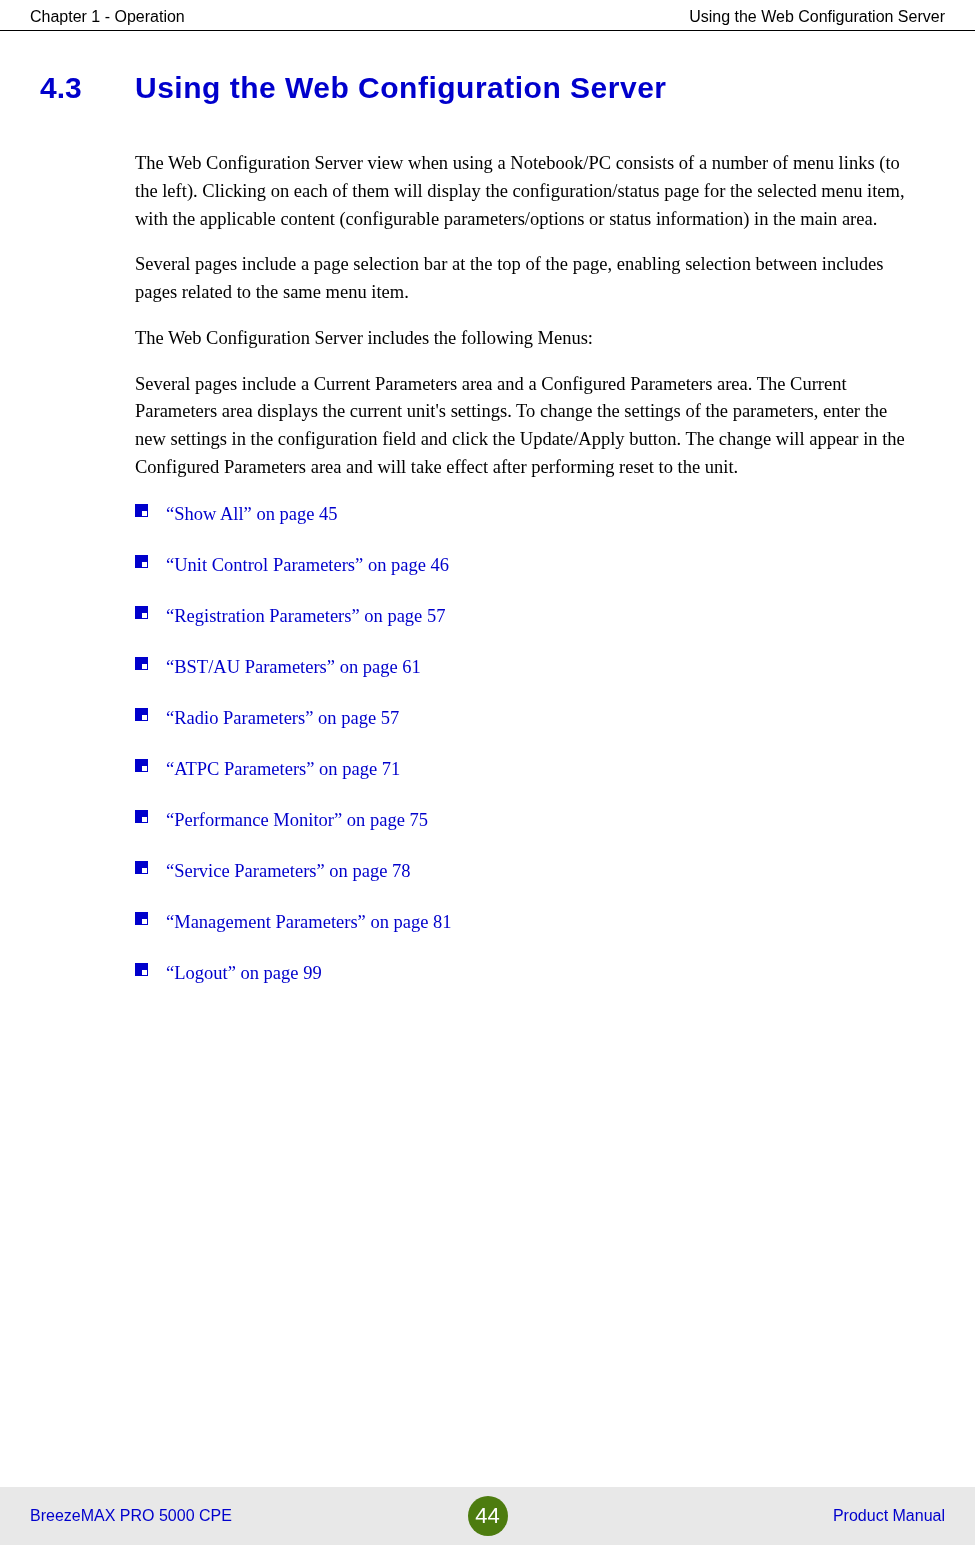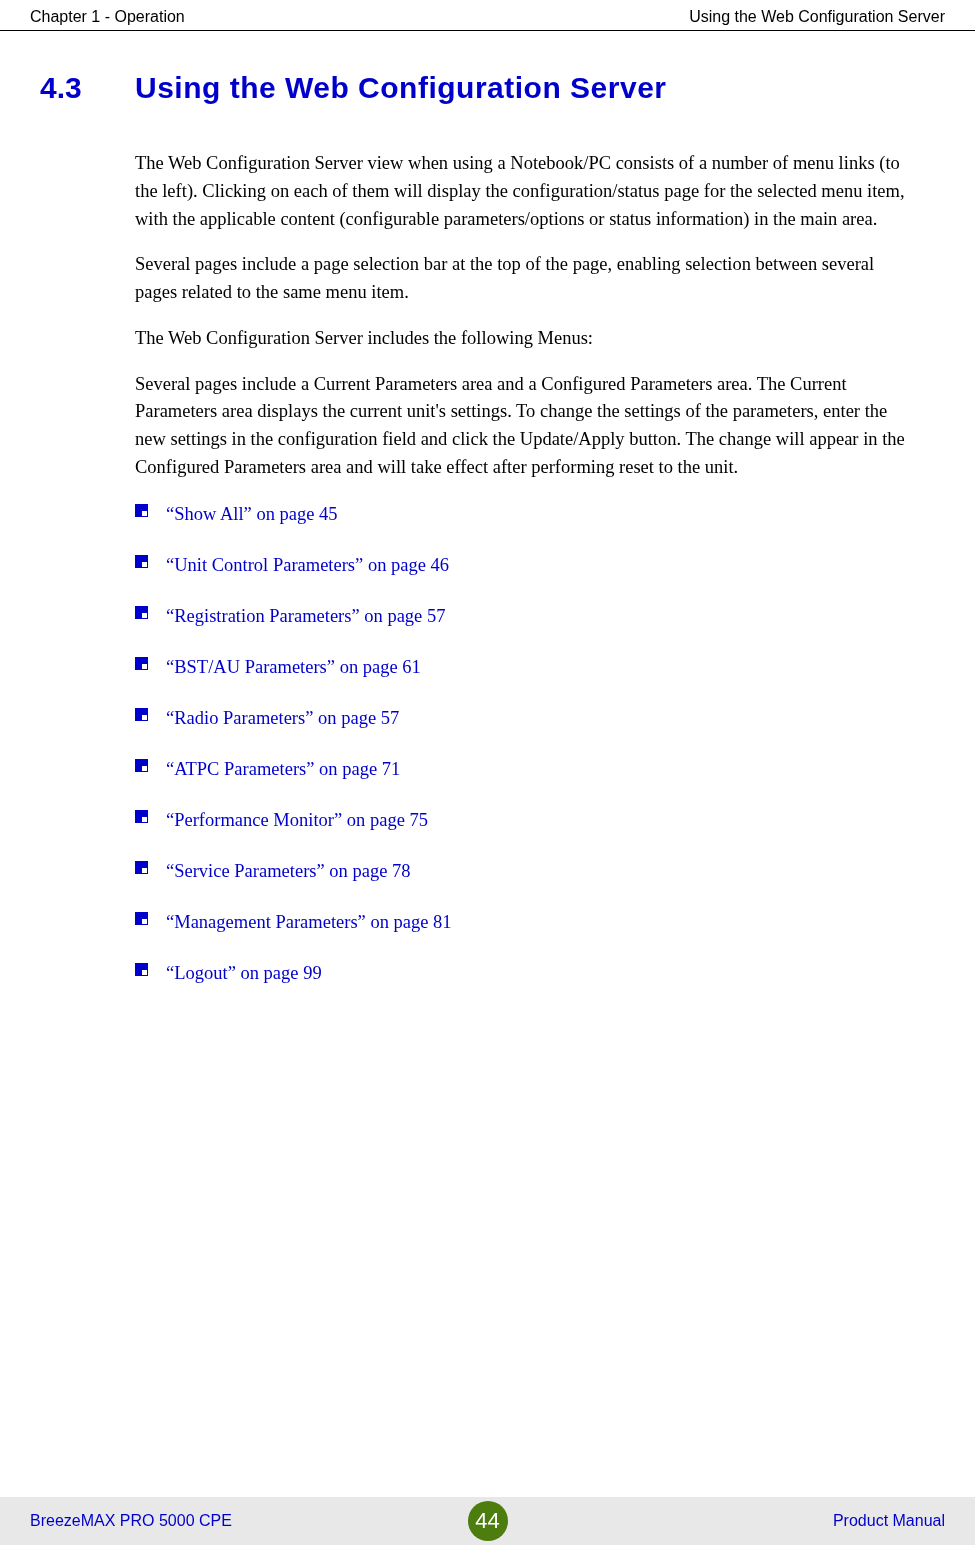--- a/index.html
+++ b/index.html
@@ -80,21 +80,21 @@
     .menu-link {
       color: #0000cc;
       font-size: 18.5px;
       font-family: Georgia, 'Times New Roman', serif;
     }
     .page-footer {
       position: absolute;
       bottom: 0;
       left: 0;
       right: 0;
-      height: 48px;
+      height: 58px;
       background: #e8e8e8;
       display: flex;
       align-items: center;
       justify-content: space-between;
       padding: 0 30px;
       font-family: Arial, Helvetica, sans-serif;
       font-size: 16px;
       color: #0000cc;
     }
     .page-number-badge {
@@ -122,21 +122,21 @@
 </div>
 
 <div class="content">
   <div class="section-heading">
     <span class="section-number">4.3</span>
     <span class="section-title">Using the Web Configuration Server</span>
   </div>
 
   <div class="body-text">
     <p>The Web Configuration Server view when using a Notebook/PC consists of a number of menu links (to the left). Clicking on each of them will display the configuration/status page for the selected menu item, with the applicable content (configurable parameters/options or status information) in the main area.</p>
-    <p>Several pages include a page selection bar at the top of the page, enabling selection between several pages related to the same menu item.</p>
+    <p>Several pages include a page selection bar at the top of the page, enabling selection between includes pages related to the same menu item.</p>
     <p>The Web Configuration Server includes the following Menus:</p>
     <p>Several pages include a Current Parameters area and a Configured Parameters area. The Current Parameters area displays the current unit's settings. To change the settings of the parameters, enter the new settings in the configuration field and click the Update/Apply button. The change will appear in the Configured Parameters area and will take effect after performing reset to the unit.</p>
   </div>
 
   <div class="menu-list">
     <div class="menu-item">
       <span class="bullet-icon"></span>
       <span class="menu-link">“Show All” on page 45</span>
     </div>
     <div class="menu-item">

